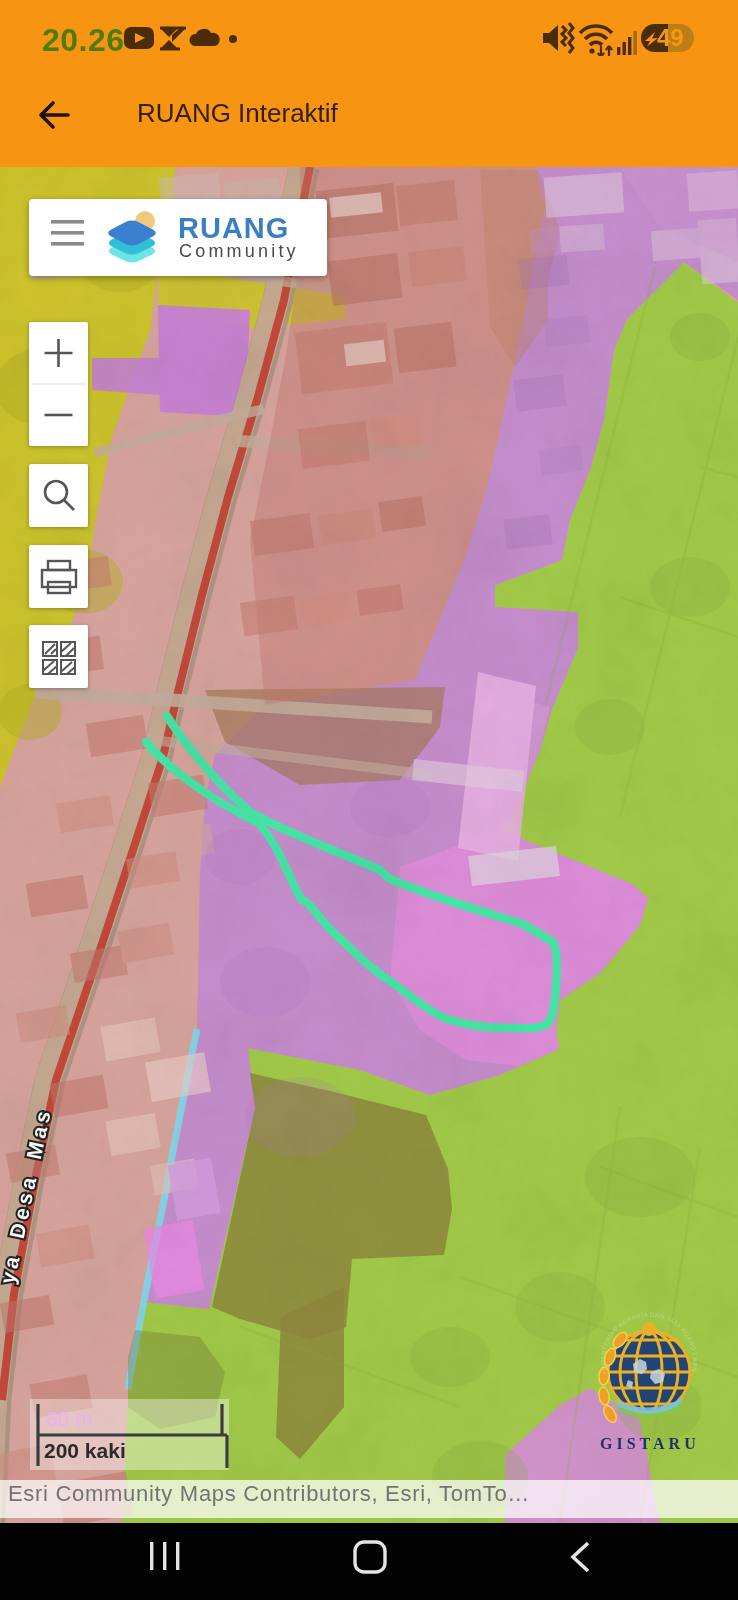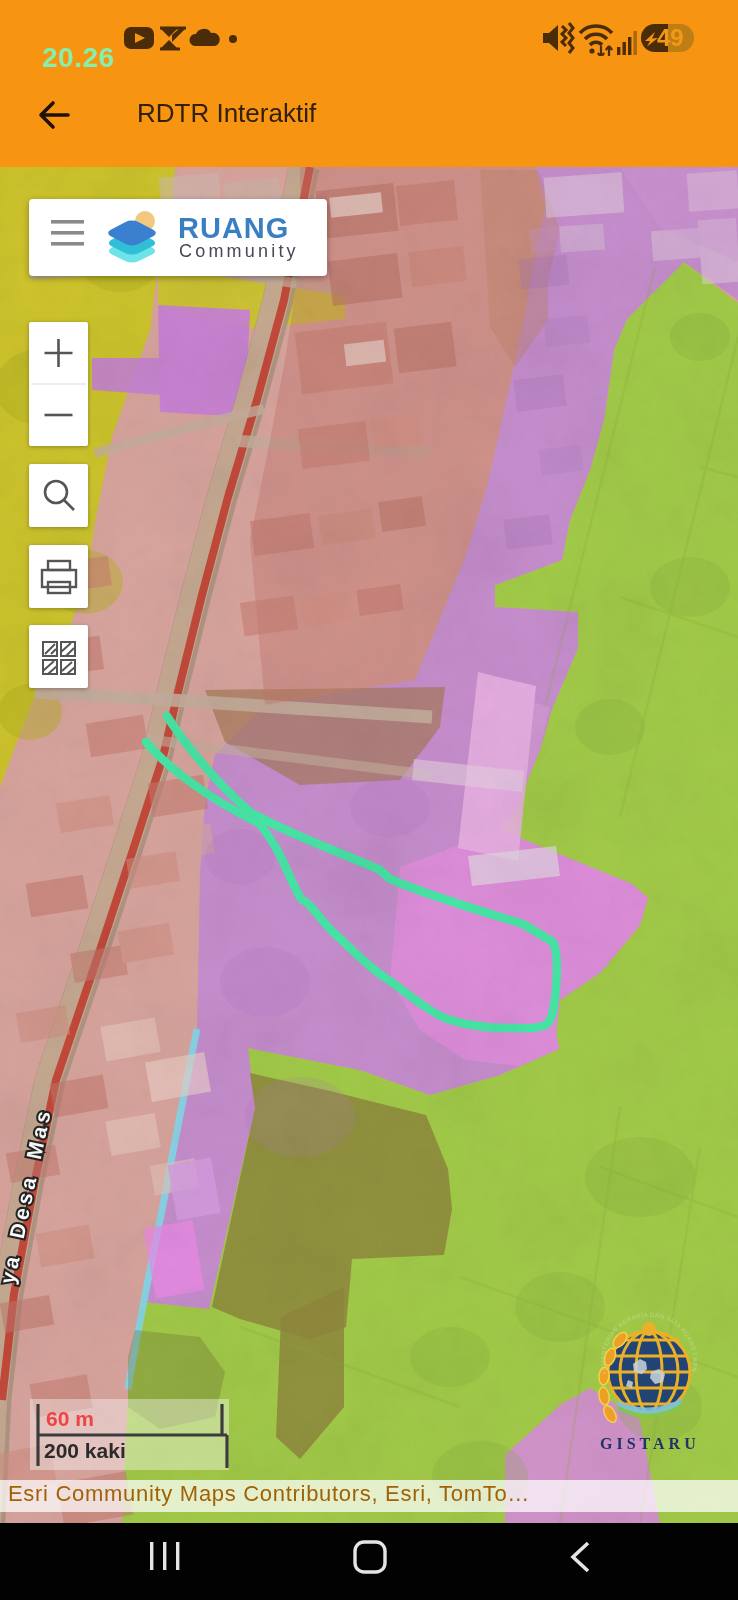--- a/index.html
+++ b/index.html
@@ -1,25 +1,25 @@
 <!DOCTYPE html>
 <html><head>
 <meta charset="utf-8">
 <style>
 html,body{margin:0;padding:0;width:738px;height:1600px;overflow:hidden;background:#000;}
 body{font-family:"Liberation Sans",sans-serif;}
 #stage{position:relative;width:738px;height:1600px;overflow:hidden;}
 #topbar{position:absolute;left:0;top:0;width:738px;height:167px;background:#f79512;}
-#time{position:absolute;left:42px;top:22px;font-size:28px;font-weight:bold;color:#86efac;letter-spacing:0.5px;margin-top:20px;}
+#time{position:absolute;left:42px;top:22px;font-size:32px;font-weight:bold;color:#4d7c0f;letter-spacing:0.5px;}
 #appbar-title{position:absolute;left:137px;top:98px;font-size:26px;color:#33200a;}
 #map{position:absolute;left:0;top:167px;width:738px;height:1356px;}
 #navbar{position:absolute;left:0;top:1523px;width:738px;height:77px;background:#020203;}
 #card{position:absolute;left:29px;top:199px;width:298px;height:77px;background:#fff;border-radius:4px;box-shadow:0 2px 6px rgba(0,0,0,.35);}
 .btn{position:absolute;left:29px;width:59px;background:#fff;box-shadow:0 1px 4px rgba(0,0,0,.3);border-radius:2px;}
-#attr{position:absolute;left:0;top:1480px;width:738px;height:32px;background:rgba(255,255,255,.72);color:#a16207;font-size:22px;line-height:27px;padding-left:8px;letter-spacing:0.7px;box-sizing:border-box;white-space:nowrap;}
+#attr{position:absolute;left:0;top:1480px;width:738px;height:38px;background:rgba(255,255,255,.72);color:#737373;font-size:22px;line-height:27px;padding-left:8px;letter-spacing:0.7px;box-sizing:border-box;white-space:nowrap;}
 #scalebox{position:absolute;left:30px;top:1399px;width:199px;height:71px;background:rgba(255,255,255,.38);}
 </style>
 </head>
 <body>
 <div id="stage">
 
 <svg id="map" width="738" height="1356" viewBox="0 0 738 1356">
   <defs>
     <filter id="noiseC" x="0" y="0" width="100%" height="100%">
       <feTurbulence type="fractalNoise" baseFrequency="0.012" numOctaves="3" seed="11" result="t"></feTurbulence>
@@ -254,21 +254,21 @@
     <path d="M115,4 a14,14 0 0 0 0,28 h13 v-28 Z" fill="#4a2d08"></path>
     <path d="M105,21 l10,-9 l-3,6.5 l6,-0.5 l-11,8.5 l3.2,-5.5 Z" fill="#f79512"></path>
     <text x="117" y="26" font-size="24" font-weight="bold" fill="#f49a12" font-family="Liberation Sans,sans-serif">49</text>
   </g>
 </svg>
 
 <svg style="position:absolute;left:36px;top:97px" width="40" height="36" viewBox="0 0 40 36">
   <path d="M32,18 H6 M17,6 L5,18 L17,30" stroke="#1f1206" stroke-width="3.6" fill="none" stroke-linecap="round" stroke-linejoin="round"></path>
 </svg>
 
-<div id="appbar-title">RDTR Interaktif</div>
+<div id="appbar-title">RUANG Interaktif</div>
 
 <div id="card"></div>
 
 <svg style="position:absolute;left:51px;top:218px" width="34" height="30" viewBox="0 0 34 30">
   <g fill="#8a8a8a">
     <rect x="0" y="2" width="33" height="3.6"></rect>
     <rect x="0" y="13" width="33" height="3.6"></rect>
     <rect x="0" y="24" width="33" height="3.6"></rect>
   </g>
 </svg>
@@ -329,21 +329,21 @@
 
 <div id="scalebox"></div>
 <svg style="position:absolute;left:28px;top:1398px" width="210" height="76" viewBox="0 0 210 76">
   <g stroke="#3c3c3c" stroke-width="3.2" fill="none">
     <path d="M10,6 V68"></path>
     <path d="M10,37 H199"></path>
     <path d="M194,6 V37"></path>
     <path d="M199,37 V70"></path>
   </g>
 </svg>
-<div style="position:absolute;left:46px;top:1407px;font-size:21px;font-weight:bold;color:#ef4444;">60 m</div>
+<div style="position:absolute;left:46px;top:1407px;font-size:21px;font-weight:normal;color:#f0abfc;">60 m</div>
 <div style="position:absolute;left:44px;top:1439px;font-size:21px;font-weight:bold;color:#2b2b2b;text-align:right;">200 kaki</div>
 
 <svg style="position:absolute;left:595px;top:1312px" width="110" height="142" viewBox="0 0 110 142" opacity="0.96">
   <circle cx="54" cy="60" r="41" fill="#1e3f76"></circle>
   <g stroke="#eeaf28" stroke-width="3" fill="none">
     <circle cx="54" cy="60" r="41"></circle>
     <ellipse cx="54" cy="60" rx="13" ry="41"></ellipse>
     <ellipse cx="54" cy="60" rx="29" ry="41"></ellipse>
     <path d="M13,60 H95"></path>
     <path d="M16,44 H92"></path>

